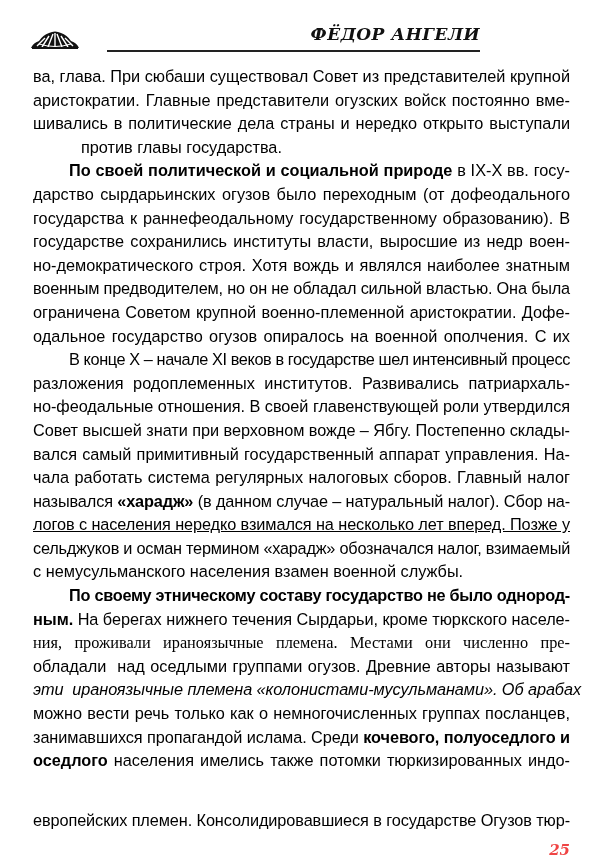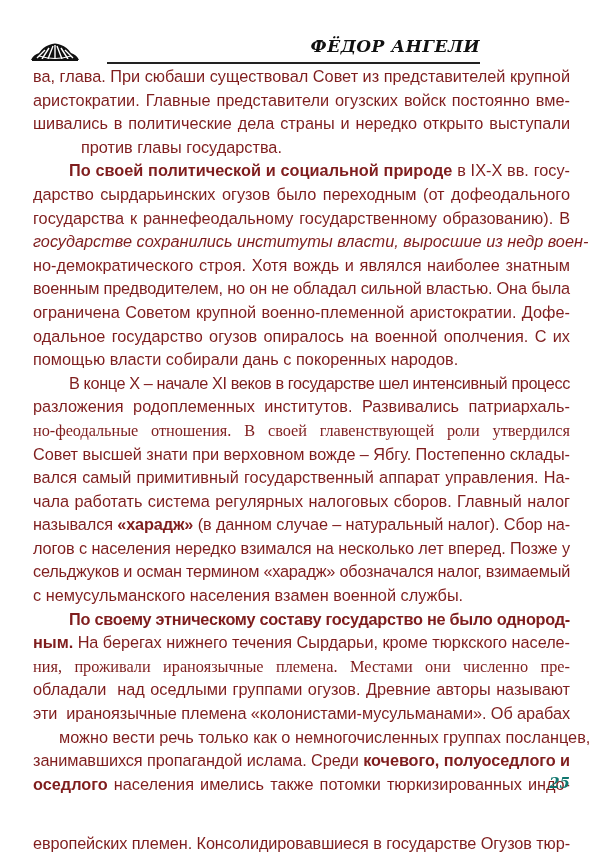--- a/index.html
+++ b/index.html
@@ -10,21 +10,21 @@
     body {
       width: 600px;
       height: 861px;
       position: relative;
       overflow: hidden;
       color: #111111;
     }
     .header {
       position: absolute;
       left: 0;
-      top: 12px;
+      top: 0;
       width: 508px;
       height: 60px;
     }
     .ornament {
       position: absolute;
       left: 29px;
       top: 29px;
       width: 52px;
       height: 22px;
     }
@@ -48,46 +48,46 @@
       border-top: 2px solid #222;
     }
     .text-block {
       position: absolute;
       left: 33px;
       top: 65px;
       width: 537px;
       font-family: "Liberation Sans", sans-serif;
       font-size: 16.3px;
       line-height: 23.6px;
-      color: #7f1d1d;
+      color: #000000;
     }
     .line {
       display: block;
       white-space: nowrap;
       text-align: justify;
       text-align-last: justify;
       height: 23.6px;
       overflow: visible;
     }
     .line.last {
       text-align-last: left;
     }
     .line.indent {
       padding-left: 36px;
     }
     .b { font-weight: bold; }
     .page-number {
       position: absolute;
       right: 30px;
-      top: 774px;
+      top: 841px;
       font-family: "DejaVu Serif", serif;
       font-weight: bold;
       font-style: italic;
       font-size: 15px;
-      color: #0f766e;
+      color: #ef4444;
     }
   </style>
 </head>
 <body>
 
 <div class="header">
   <svg class="ornament" viewBox="0 0 52 22">
     <path d="M2 19 Q4 14 10 12 Q14 6 20 4 Q26 1 32 4 Q38 6 42 12 Q48 14 50 19 Z" fill="#111"></path>
     <path d="M8 17 L16 9 M13 18 L20 7 M19 18 L24 5 M26 18 L26 4 M33 18 L28 5 M39 18 L32 7 M44 17 L36 9" stroke="#fff" stroke-width="1.4" fill="none"></path>
     <path d="M3 19 L49 19" stroke="#111" stroke-width="2"></path>
@@ -101,45 +101,44 @@
     <div>
       <span class="line" style="letter-spacing: -0.00144231px;"><span style="white-space: pre;">ва, глава. При сюбаши существовал Совет из представителей крупной</span></span>
       <span class="line"><span style="white-space: pre;">аристократии. Главные представители огузских войск постоянно вме-</span></span>
       <span class="line"><span style="white-space: pre;">шивались в политические дела страны и нередко открыто выступали</span></span>
       <span class="line last"><span style="white-space: pre; margin-left: 48px;">против главы государства.</span></span>
     </div>
     <div>
       <span class="line indent" style="letter-spacing: -0.000264831px;"><span class="b" style="white-space: pre;">По своей политической и социальной природе</span><span style="white-space: pre;"> в IX-X вв. госу-</span></span>
       <span class="line"><span style="white-space: pre;">дарство сырдарьинских огузов было переходным (от дофеодального</span></span>
       <span class="line"><span style="white-space: pre;">государства к раннефеодальному государственному образованию). В</span></span>
-      <span class="line"><span style="white-space: pre; font-style: italic;">государстве сохранились институты власти, выросшие из недр воен-</span></span>
+      <span class="line"><span style="white-space: pre;">государстве сохранились институты власти, выросшие из недр воен-</span></span>
       <span class="line"><span style="white-space: pre;">но-демократического строя. Хотя вождь и являлся наиболее знатным</span></span>
       <span class="line" style="letter-spacing: -0.180769px;"><span style="white-space: pre;">военным предводителем, но он не обладал сильной властью. Она была</span></span>
       <span class="line"><span style="white-space: pre;">ограничена Советом крупной военно-племенной аристократии. Дофе-</span></span>
       <span class="line"><span style="white-space: pre;">одальное государство огузов опиралось на военной ополчения. С их</span></span>
-      <span class="line last"><span style="white-space: pre;">помощью власти собирали дань с покоренных народов.</span></span>
     </div>
     <div>
       <span class="line indent" style="letter-spacing: -0.401442px;"><span style="white-space: pre;">В конце X – начале XI веков в государстве шел интенсивный процесс</span></span>
       <span class="line"><span style="white-space: pre;">разложения родоплеменных институтов. Развивались патриархаль-</span></span>
-      <span class="line" style="letter-spacing: -0.046131px;"><span style="white-space: pre; font-family: Liberation Serif, serif;">но-феодальные отношения. В своей главенствующей роли утвердился</span></span>
+      <span class="line" style="letter-spacing: -0.046131px;"><span style="white-space: pre;">но-феодальные отношения. В своей главенствующей роли утвердился</span></span>
       <span class="line" style="letter-spacing: -0.0507212px;"><span style="white-space: pre;">Совет высшей знати при верховном вожде – Ябгу. Постепенно склады-</span></span>
       <span class="line"><span style="white-space: pre;">вался самый примитивный государственный аппарат управления. На-</span></span>
       <span class="line"><span style="white-space: pre;">чала работать система регулярных налоговых сборов. Главный налог</span></span>
       <span class="line" style="letter-spacing: -0.130682px;"><span style="white-space: pre;">назывался </span><span class="b" style="white-space: pre;">«харадж»</span><span style="white-space: pre;"> (в данном случае – натуральный налог). Сбор на-</span></span>
-      <span class="line" style="letter-spacing: -0.0958489px;"><span style="white-space: pre;">логов с населения нередко взимался на несколько лет вперед. Позже у</span></span>
+      <span class="line" style="letter-spacing: -0.0958489px;"><span style="white-space: pre; text-decoration: underline;">логов с населения нередко взимался на несколько лет вперед. Позже у</span></span>
       <span class="line" style="letter-spacing: -0.231971px;"><span style="white-space: pre; margin-top: 24px;">сельджуков и осман термином «харадж» обозначался налог, взимаемый</span></span>
       <span class="line last"><span style="white-space: pre;">с немусульманского населения взамен военной службы.</span></span>
     </div>
     <div>
       <span class="line indent" style="letter-spacing: -0.261315px;"><span class="b" style="white-space: pre;">По своему этническому составу государство не было однород-</span></span>
       <span class="line" style="letter-spacing: -0.0379808px;"><span class="b" style="white-space: pre;">ным.</span><span style="white-space: pre;"> На берегах нижнего течения Сырдарьи, кроме тюркского населе-</span></span>
       <span class="line"><span style="white-space: pre; font-family: Liberation Serif, serif;">ния, проживали ираноязычные племена. Местами они численно пре-</span></span>
       <span class="line"><span style="white-space: pre;">обладали  над оседлыми группами огузов. Древние авторы называют</span></span>
-      <span class="line" style="letter-spacing: -0.0721726px;"><span style="white-space: pre;">эти  ираноязычные племена «колонистами-мусульманами». Об арабах</span></span>
-      <span class="line"><span style="white-space: pre; margin-left: 26px;">можно вести речь только как о немногочисленных группах посланцев,</span></span>
+      <span class="line" style="letter-spacing: -0.0721726px;"><span style="white-space: pre; font-style: italic;">эти  ираноязычные племена «колонистами-мусульманами». Об арабах</span></span>
+      <span class="line"><span style="white-space: pre;">можно вести речь только как о немногочисленных группах посланцев,</span></span>
       <span class="line" style="letter-spacing: -0.0818452px;"><span style="white-space: pre;">занимавшихся пропагандой ислама. Среди </span><span class="b" style="white-space: pre;">кочевого, полуоседлого и</span></span>
       <span class="line"><span class="b" style="white-space: pre;">оседлого</span><span style="white-space: pre;"> населения имелись также потомки тюркизированных индо-</span></span>
       <span class="line" style="letter-spacing: -0.0980769px; margin-top: 36px;"><span style="white-space: pre;">европейских племен. Консолидировавшиеся в государстве Огузов тюр-</span></span>
     </div>
   </div>
 
 <div class="page-number">25</div>
 
 </body></html>

